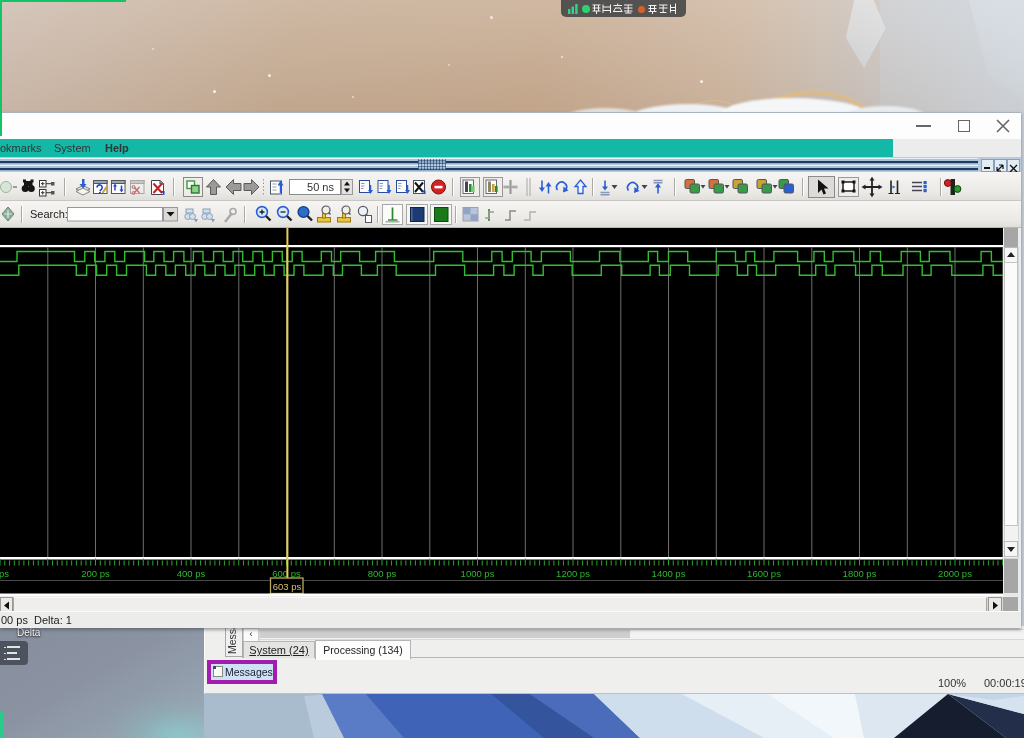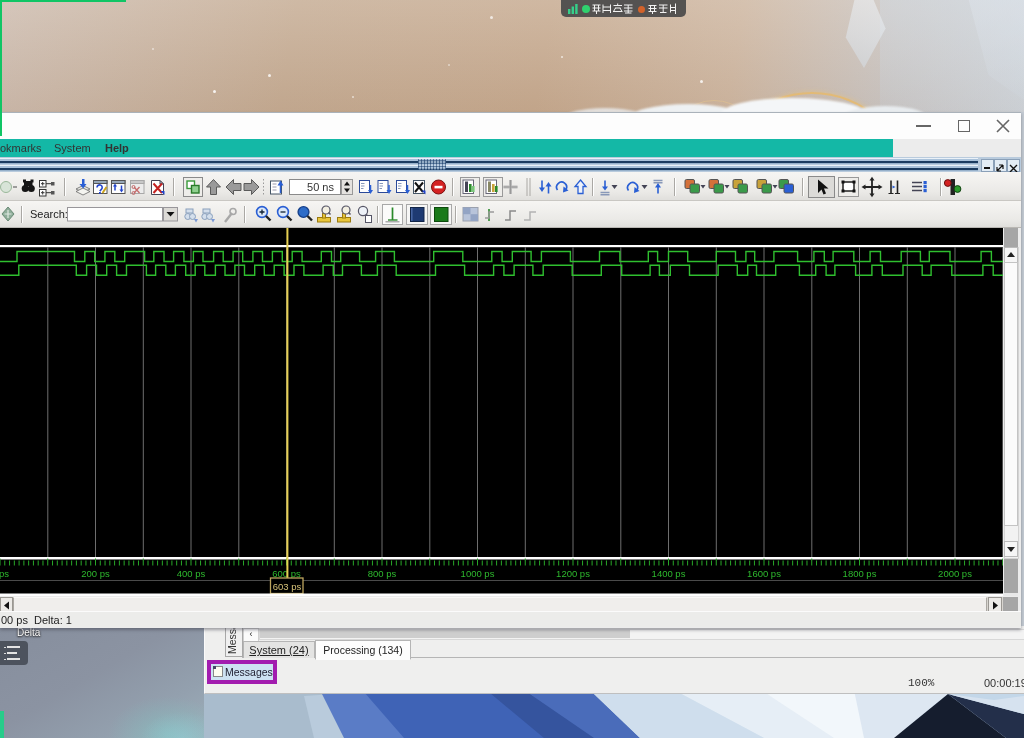--- a/index.html
+++ b/index.html
@@ -105,21 +105,21 @@
 <div class="abs" style="left:315px;top:640px;width:94px;height:18px;background:#fdfdfd;border:1px solid #b5b5b5;border-bottom:1px solid #fdfdfd;
   font-size:10.5px;color:#222;text-align:center;line-height:18px;">Processing (134)</div>
 
 <div class="abs" style="left:207px;top:660px;width:62px;height:16px;background:#cde2f2;border:4px solid #a21caf;
   font-size:10.5px;color:#223;line-height:16px;white-space:nowrap;">
   <span class="abs" style="left:2px;top:2px;width:8px;height:9px;background:#fdfdf0;border:1px solid #888;"></span>
   <span class="abs" style="left:2px;top:2px;width:3px;height:3px;background:#446;"></span>
   <span class="abs" style="left:14px;top:0;">Messages</span>
   </div>
 
-<div class="abs" style="left:908px;top:677px;width:40px;font-size:11px;color:#333;font-family:Liberation Mono, monospace;">100%</div>
+<div class="abs" style="left:938px;top:677px;width:40px;font-size:11px;color:#333;">100%</div>
 <div class="abs" style="left:984px;top:677px;width:80px;font-size:11px;color:#333;">00:00:19</div>
 
 <div class="abs" id="winA" style="left:0;top:112px;width:1021px;height:515px;background:#ececec;
   border-top:1px solid #aab2ba;box-shadow:0 2px 3px rgba(60,60,70,0.45);"></div>
 
 <div class="abs" style="left:0;top:113px;width:1021px;height:26px;background:#fdfdfd;"></div>
 <div class="abs" style="left:916px;top:125px;width:15px;height:1.5px;background:#666;"></div>
 <div class="abs" style="left:958px;top:120px;width:10px;height:10px;border:1.5px solid #666;"></div>
 <svg class="abs" style="left:996px;top:119px;" width="14" height="14">
     <path d="M1,1 L13,13 M13,1 L1,13" stroke="#666" stroke-width="1.6"></path>

